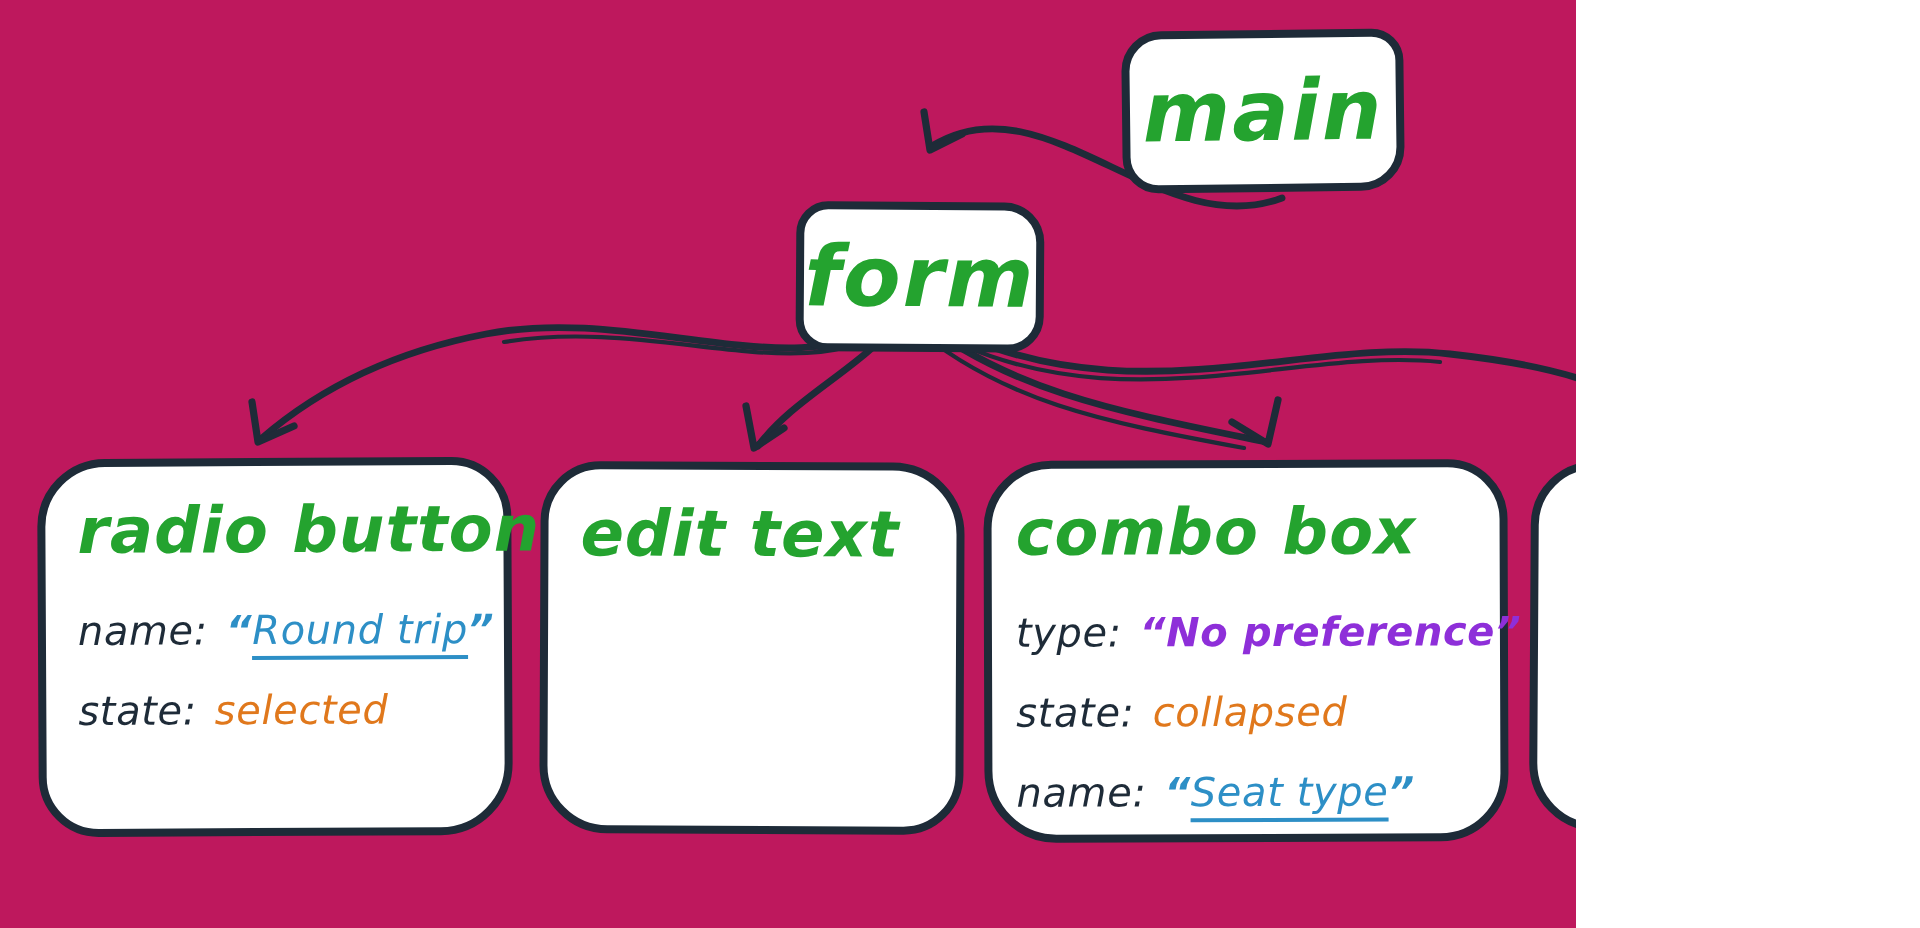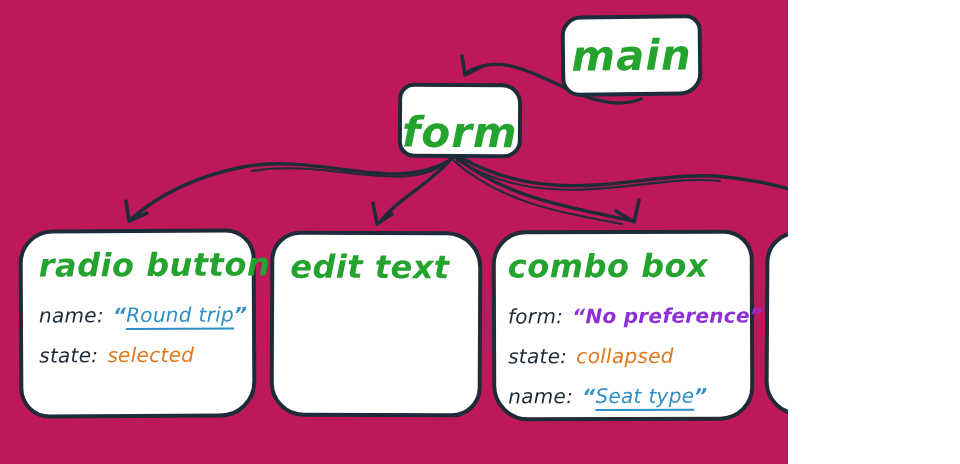--- a/index.html
+++ b/index.html
@@ -15,22 +15,22 @@
 
   .node{
     position:absolute;background:#ffffff;border:4px solid #1e2b38;box-sizing:border-box;
   }
   .nlabel{
     color:#24a32f;font-style:italic;font-weight:600;font-size:42px;letter-spacing:1px;
     line-height:1;white-space:nowrap;
   }
   .node-main{left:561px;top:15px;width:141px;height:81px;border-radius:20px 16px 22px 18px;
     transform:rotate(-0.7deg);display:flex;align-items:center;justify-content:center;}
-  .node-form{left:398px;top:83px;width:124px;height:75px;border-radius:16px 20px 18px 16px;
-    transform:rotate(0.4deg);display:flex;align-items:flex-end;justify-content:center;}
+  .node-form{left:398px;top:101px;width:124px;height:75px;border-radius:16px 20px 18px 16px;
+    transform:rotate(0.4deg);display:flex;align-items:center;justify-content:center;}
 
   .leaf{padding:8px 4px 0 16px;}
   .node-radio {left:19px; top:229px;width:237px;height:189px;border-radius:34px 30px 36px 30px;transform:rotate(-0.3deg);}
   .node-edit  {left:270px;top:231px;width:212px;height:186px;border-radius:30px 36px 30px 34px;transform:rotate(0.25deg);}
   .node-combo {left:492px;top:230px;width:262px;height:191px;border-radius:34px 30px 34px 36px;transform:rotate(-0.2deg);padding-left:12px;}
   .node-button{left:765px;top:231px;width:181px;height:185px;border-radius:32px 36px 30px 34px;transform:rotate(0.35deg);}
 
   .leaf .title{
     color:#24a32f;font-style:italic;font-weight:600;font-size:32px;letter-spacing:0.5px;
     line-height:48px;white-space:nowrap;margin-bottom:6px;
@@ -92,21 +92,21 @@
     </div>
   </div>
 
   <div class="node leaf node-edit">
     <div class="title">edit text</div>
   </div>
 
   <div class="node leaf node-combo">
     <div class="title">combo box</div>
     <div class="prop">
-      <span class="plabel">form:</span><span class="pq cvalue">“</span><span class="cvalue">No preference</span><span class="pq cvalue">”</span>
+      <span class="plabel">type:</span><span class="pq cvalue">“</span><span class="cvalue">No preference</span><span class="pq cvalue">”</span>
     </div>
     <div class="prop">
       <span class="plabel">state:</span><span class="state">collapsed</span>
     </div>
     <div class="prop">
       <span class="plabel">name:</span><span class="pq name">“</span><span class="name underline">Seat type</span><span class="pq name">”</span>
     </div>
   </div>
 
   <div class="node leaf node-button">

